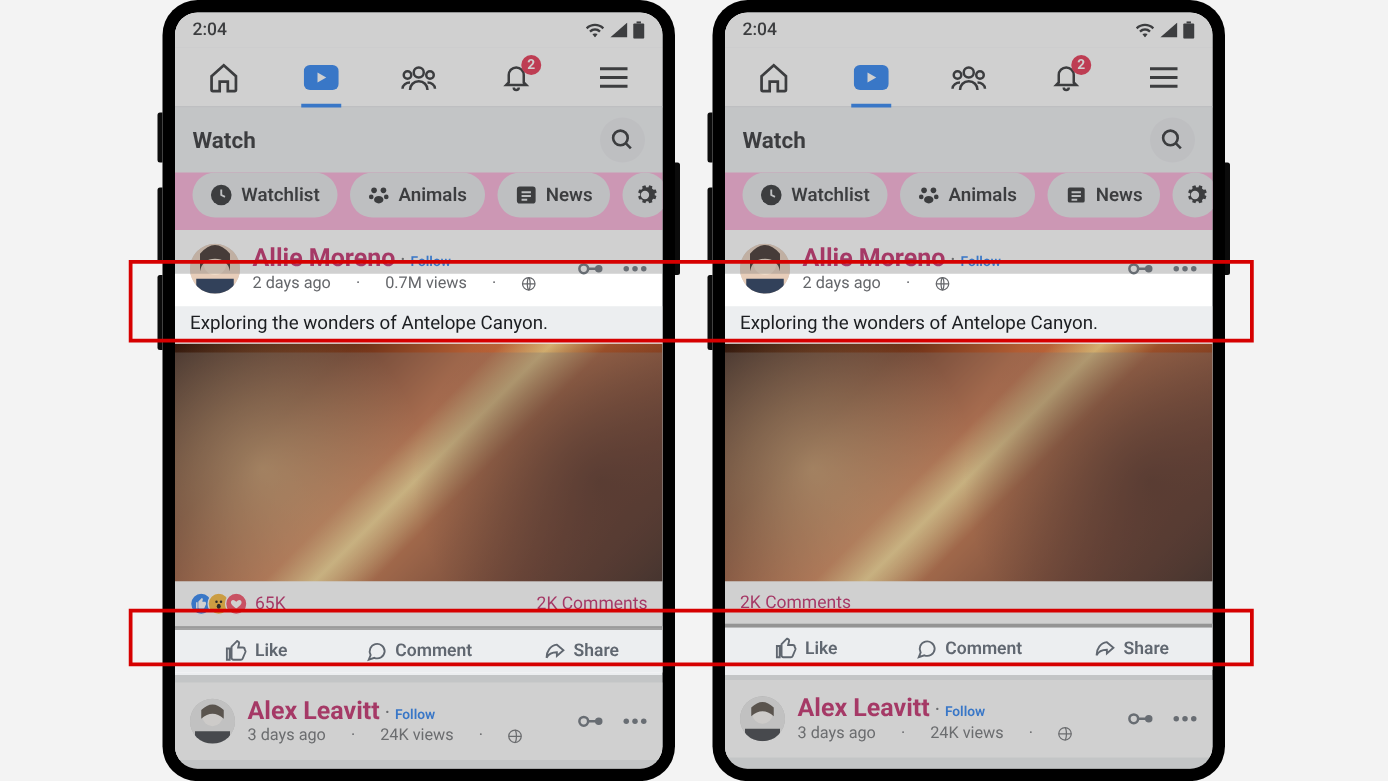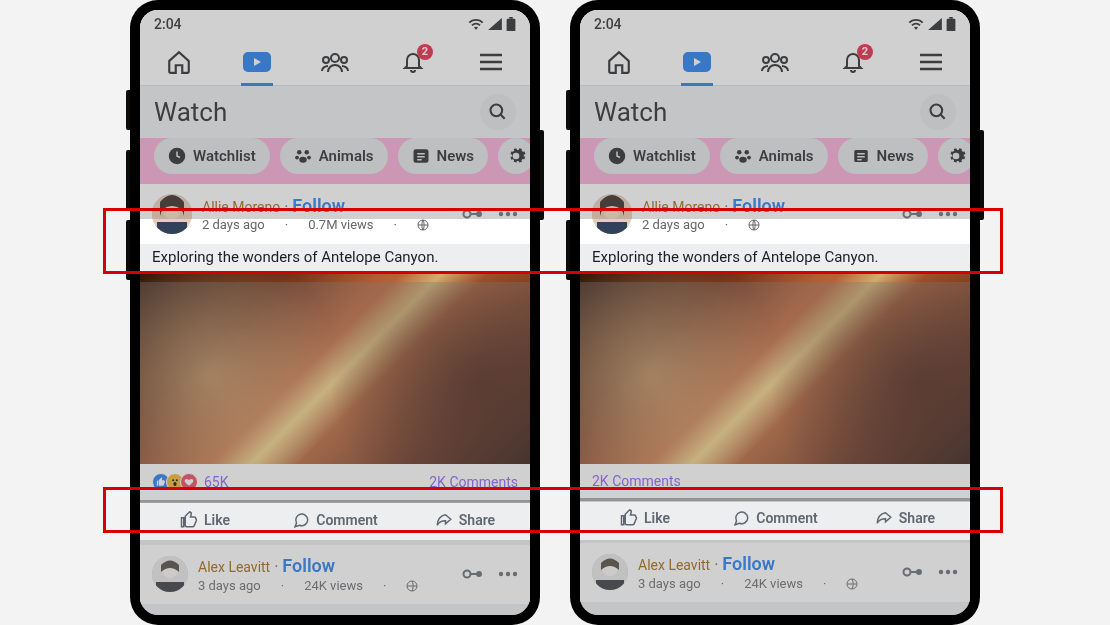--- a/index.html
+++ b/index.html
@@ -90,21 +90,21 @@
     padding:0 3px;
   }
   
   .watch-header {
     display:flex;
     align-items:center;
     justify-content:space-between;
     padding: 8px 14px;
     background:#eceef0;
   }
-  .watch-title { font-size:26px; font-weight:400; color:#1c1e21; }
+  .watch-title { font-size:18px; font-weight:700; color:#1c1e21; }
   
   .chips {
     display:flex;
     gap:10px;
     padding: 0 14px 10px 14px;
     background:#f9a8d4;
     overflow:hidden;
   }
   .chip {
     display:flex;
@@ -137,22 +137,22 @@
   .avatar {
     width:40px; height:40px;
     border-radius:20px;
     background:#ccc;
     overflow:hidden;
     flex-shrink:0;
   }
   .avatar.small { width:36px; height:36px; border-radius:18px; }
   .avatar svg { width:100%; height:100%; }
   .post-meta { flex:1; line-height:1.25; }
-  .post-name { font-size:14px; font-weight:400; color:#a16207; display:inline; }
-  .post-follow { color:#1877f2; font-weight:600; font-size:18px; }
+  .post-name { font-size:20px; font-weight:700; color:#be185d; display:inline; }
+  .post-follow { color:#1877f2; font-weight:600; font-size:11px; }
   .dot { color:#65676b; }
   .post-sub { font-size:13px; color:#65676b; display:flex; align-items:center; gap:20px;}
   .post-head-icons { display:flex; align-items:center; gap:14px; color:#606770; }
   .post-text {
     padding: 4px 12px 8px 12px;
     font-size:15px;
     color:#1c1e21;
     background:#eceef0;
   }
   .post-media {
@@ -168,21 +168,21 @@
     background: radial-gradient(circle, rgba(244,209,140,0.5) 0%, rgba(120,50,25,0.0) 70%);
   }
   .post-media::before { width:260px; height:260px; left:-60px; top:-30px; }
   .post-media::after  { width:300px; height:300px; right:-100px; top:-40px; background: radial-gradient(circle, rgba(64,24,12,0.8) 0%, rgba(0,0,0,0) 70%);}
   .engage-row {
     display:flex;
     align-items:center;
     justify-content:space-between;
     padding: 9px 12px;
     font-size:14px;
-    color:#8b5cf6;
+    color:#be185d;
   }
   .react-cluster { display:flex; align-items:center; gap:6px; }
   .react-icons { display:flex; }
   .ricon { width:18px; height:18px; border-radius:9px; border:1.5px solid #fff; display:flex; align-items:center; justify-content:center; font-size:10px; color:#fff; margin-left:-4px;}
   .ricon:first-child { margin-left:0; }
   .ricon.like { background:#1877f2; }
   .ricon.wow  { background:#f7b125; }
   .ricon.love { background:#f33e58; }
   .actions-row {
     display:flex;

